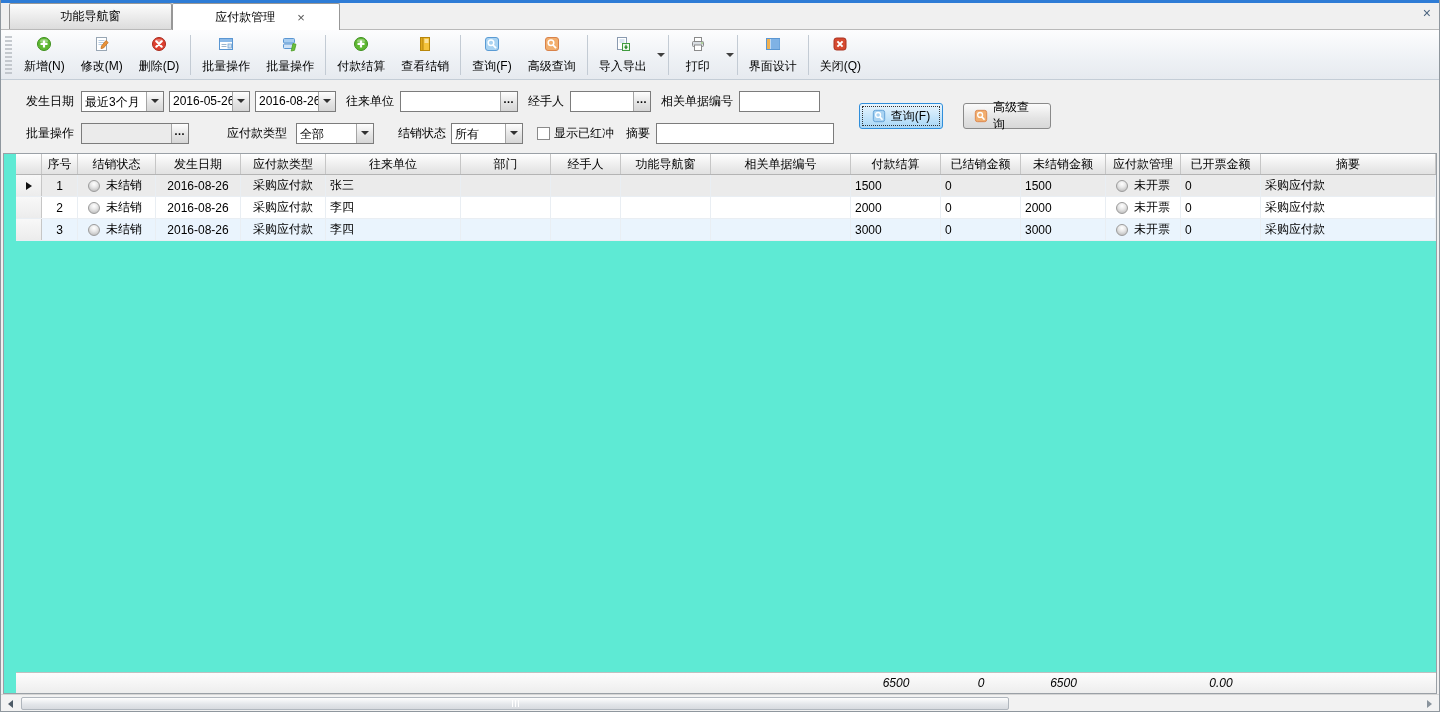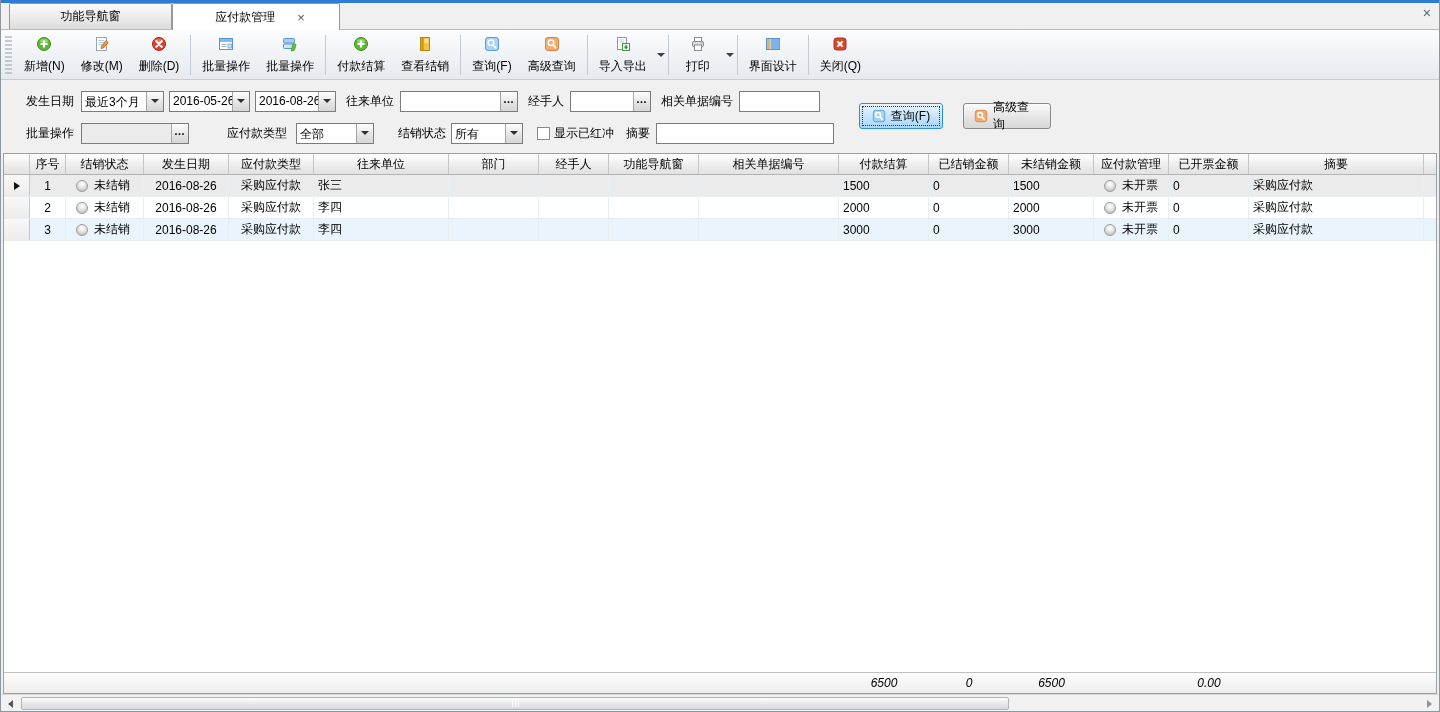--- a/index.html
+++ b/index.html
@@ -57,21 +57,21 @@
   .combo-text { flex:1; padding:2px 3px; white-space:nowrap; overflow:hidden; }
   .cbox { width:13px; height:13px; background:#fff; border:1px solid #8a8a8a; cursor:pointer; }
   #filter-buttons { position:absolute; left:858px; top:23px; display:flex; }
   .q-btn { height:26px; display:flex; align-items:center; justify-content:center; cursor:pointer; padding:0 10px; }
   #btn-query { width:84px; background:linear-gradient(#e9f5fd,#c8e6fa 50%,#a6d6f7); border:1px solid #2f8edb; border-radius:3px; outline:1px dotted #333; outline-offset:-4px; }
   #btn-advquery { width:88px; margin-left:20px; background:linear-gradient(#fbfbfb,#e3e3e3 60%,#d8d8d8); border:1px solid #8a8a8a; border-radius:3px; }
   .q-btn .bicon { margin-right:5px; display:flex; }
 
   
   #grid { position:absolute; left:2px; right:2px; top:153px; bottom:17px;
-    background:#b91c1c; border:1px solid #9aa0a6; display:flex; flex-direction:column; overflow:hidden; }
+    background:#5eead4; border:1px solid #9aa0a6; display:flex; flex-direction:column; overflow:hidden;align-items:flex-end; }
   #ghead { display:flex; height:21px; background:linear-gradient(#ffffff,#e9e9e9 70%,#e2e2e2); border-bottom:1px solid #b4b4b4; flex:none; }
   .hcell { border-right:1px solid #c6c6c6; display:flex; align-items:center; justify-content:center;
     white-space:nowrap; overflow:hidden; flex:none; }
   .hcell.filler { border-right:none; flex:1; }
   .grow { display:flex; height:22px; flex:none; border-bottom:1px solid #e9eef3; }
   .gcell { border-right:1px solid #e9eef3; display:flex; align-items:center; white-space:nowrap; overflow:hidden; padding:0 4px; flex:none; }
   .gcell.center { justify-content:center; }
   .sel-cell { width:26px; flex:none; background:linear-gradient(#f8f8f8,#ececec); border-right:1px solid #c6c6c6; display:flex; align-items:center; justify-content:center; }
   .row-arrow { width:0; height:0; border-top:4px solid transparent; border-bottom:4px solid transparent; border-left:6px solid #111; }
   .sphere { width:12px; height:12px; border-radius:50%; flex:none; margin-right:6px;

